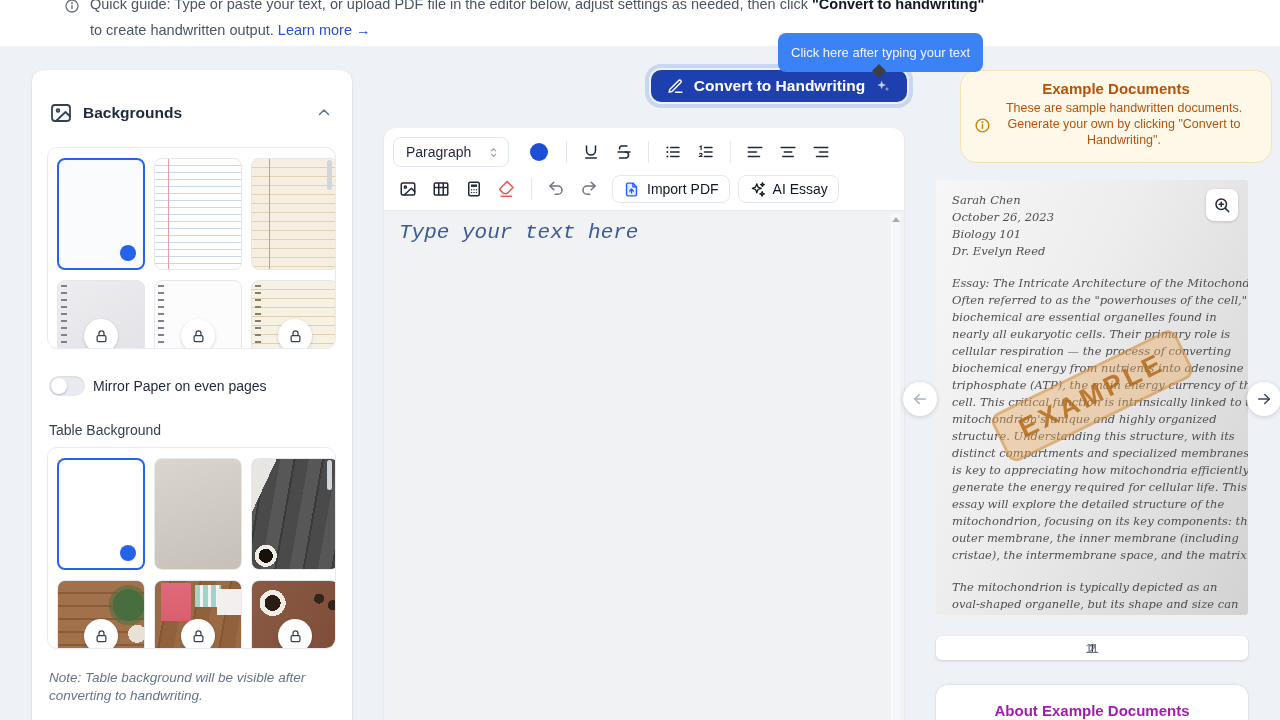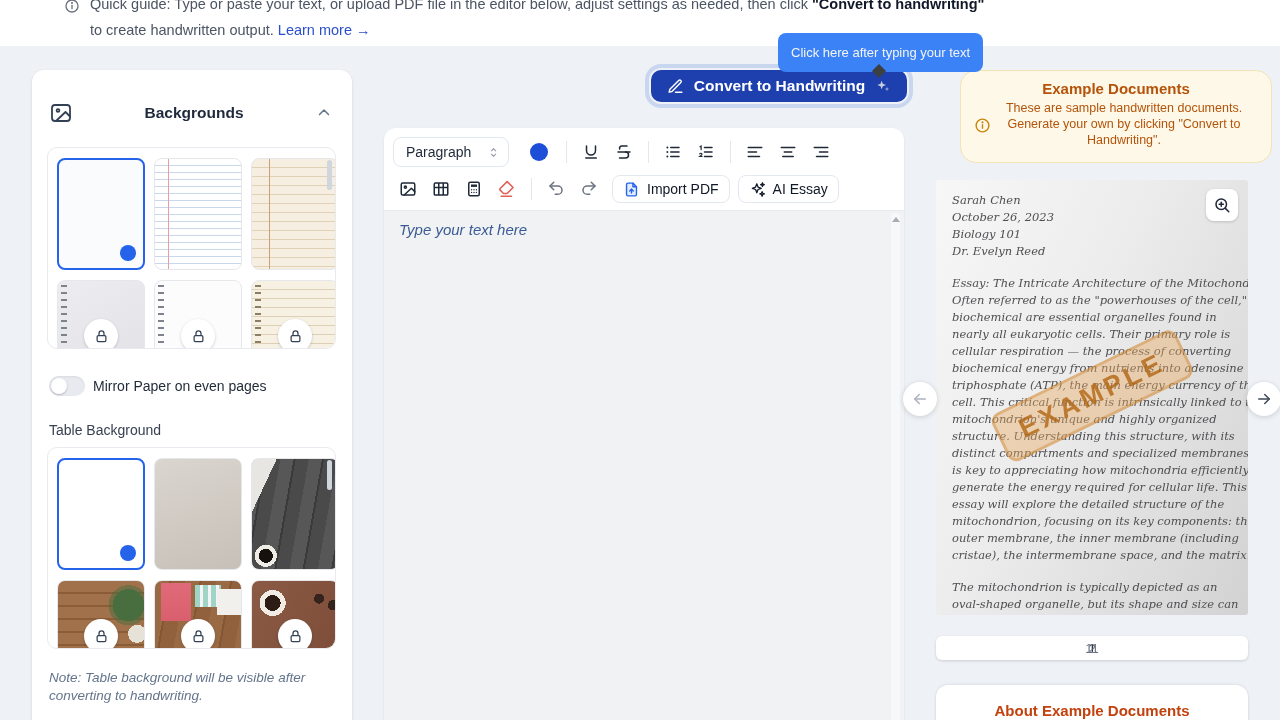--- a/index.html
+++ b/index.html
@@ -23,21 +23,21 @@
   .convert-btn { position:absolute; left:651px; top:70px; width:256px; height:32px; border:none; cursor:pointer;
     background:#1e40af; color:#fff; border-radius:10px; display:flex; align-items:center; justify-content:center; gap:10px;
     font-family:"Liberation Sans", sans-serif; font-size:15.5px; font-weight:700;
     box-shadow:0 0 0 2px #eef1f5, 0 0 0 6px #c9d6ef; z-index:5; }
   .convert-btn svg { display:block; }
   .spark { color:#c8cfda; }
 
   
   .side-card { position:absolute; left:32px; top:70px; width:320px; height:700px; background:#fff; border-radius:12px;
     box-shadow:0 1px 2px rgba(16,24,40,.06), 0 1px 3px rgba(16,24,40,.1); padding:14px 15px; }
-  .side-head { display:flex; align-items:center; gap:10px; margin:17px 2px 22px;text-align:center; }
+  .side-head { display:flex; align-items:center; gap:10px; margin:17px 2px 22px; }
   .side-head .hd-ic { width:24px; height:24px; color:#334155; }
   .side-title { font-size:15.5px; font-weight:700; color:#1e293b; flex:1; }
   .collapse-btn { background:none; border:none; color:#64748b; width:20px; height:20px; cursor:pointer; padding:0; }
   .group-label { font-size:14px; color:#374151; margin:0 2px 9px; }
   .grid-box { position:relative; width:289px; height:202px; border:1px solid #e8eaef; border-radius:10px; background:#fff; overflow:hidden; }
   .thumb-grid { display:grid; grid-template-columns:repeat(3, 88px); gap:10px 9px; padding:10px 9px; }
   .scroll-thumb { position:absolute; top:12px; right:3px; width:5px; height:30px; background:#cfd6de; border-radius:3px; }
   .thumb { position:relative; width:88px; height:112px; border-radius:8px; border:1px solid #e5e7eb; background:#fdfdfe; overflow:hidden; cursor:pointer; }
   .thumb.selected { border:2px solid #2563eb; }
   .sel-dot { position:absolute; right:7px; bottom:7px; width:16px; height:16px; border-radius:50%; background:#2563eb; }
@@ -98,22 +98,22 @@
   .color-dot { width:18px; height:18px; border-radius:50%; background:#1d4ed8; margin:0 9px; cursor:pointer; }
   .tb-sep { width:1px; height:22px; background:#e5e7eb; margin:0 6px; }
   .tb-btn { width:30px; height:28px; display:flex; align-items:center; justify-content:center; background:none; border:none;
     border-radius:6px; color:#1f2937; cursor:pointer; }
   .tb-btn.muted { color:#6b7280; }
   .tb-btn.danger { color:#e06055; }
   .tb-chip { display:flex; align-items:center; gap:7px; height:28px; padding:0 10px; border:1px solid #e2e8f0; border-radius:8px;
     background:#fff; font-family:"Liberation Sans", sans-serif; font-size:14px; color:#111827; cursor:pointer; margin-left:5px; }
   .tb-chip .pdf-ic { color:#2563eb; }
   .editor-area { position:absolute; left:0; top:82px; right:0; bottom:0; background:#f0f2f4; border-top:1px solid #e8eaee; cursor:text; }
-  .placeholder { position:absolute; left:15px; top:10px; font-family:Liberation Sans, sans-serif; font-style:italic;
-    font-size:15px; color:#3b5b94; }
+  .placeholder { position:absolute; left:15px; top:10px; font-family:Liberation Mono, monospace; font-style:italic;
+    font-size:21px; color:#3b5b94; }
   .ed-scroll { position:absolute; top:2px; right:4px; bottom:2px; width:9px; background:#f7f8fa; border-radius:4px; }
   .ed-up { position:absolute; top:4px; left:1px; width:0; height:0; border-left:4px solid transparent; border-right:4px solid transparent;
     border-bottom:5px solid #a7adb6; }
 
   
   .info-card { position:absolute; left:960px; top:70px; width:312px; height:93px; background:#fdf8e8;
     border:1px solid #f3e4b5; border-radius:16px; }
   .info-title { text-align:center; margin-top:9px; font-size:15px; font-weight:700; color:#b45309; }
   .info-ic { position:absolute; left:13px; top:46px; width:17px; height:17px; color:#c8860a; }
   .info-desc { margin:3px 18px 0 34px; text-align:center; font-size:12.5px; line-height:16px; color:#b45309; }
@@ -141,21 +141,21 @@
     justify-content:center; cursor:pointer; padding:0; }
   .pg-nav.dark { color:#374151; }
   .pages { display:flex; align-items:center; gap:13px; }
   .page { min-width:24px; height:24px; display:flex; align-items:center; justify-content:center; font-size:13px;
     color:#6b7280; cursor:pointer; border-radius:6px; padding:0 4px; }
   .page.active { background:#fff; color:#111827; box-shadow:0 1px 3px rgba(15,23,42,.16); }
   .page.dots { color:#9ca3af; cursor:default; }
 
   .about-card { position:absolute; left:936px; top:685px; width:312px; height:50px; background:#fff;
     border-radius:12px 12px 0 0; box-shadow:0 -1px 3px rgba(16,24,40,.06), 0 1px 3px rgba(16,24,40,.1); cursor:pointer; }
-  .about-title { text-align:center; margin-top:17px; font-size:15px; font-weight:700; color:#c2410c; }
+  .about-title { text-align:center; margin-top:17px; font-size:15px; font-weight:700; color:#a21caf; }
 
   svg { display:block; }
 </style>
 </head>
 <body>
 
 <div class="page">
 
   <div class="topbar">
     <span class="qg-icon">

